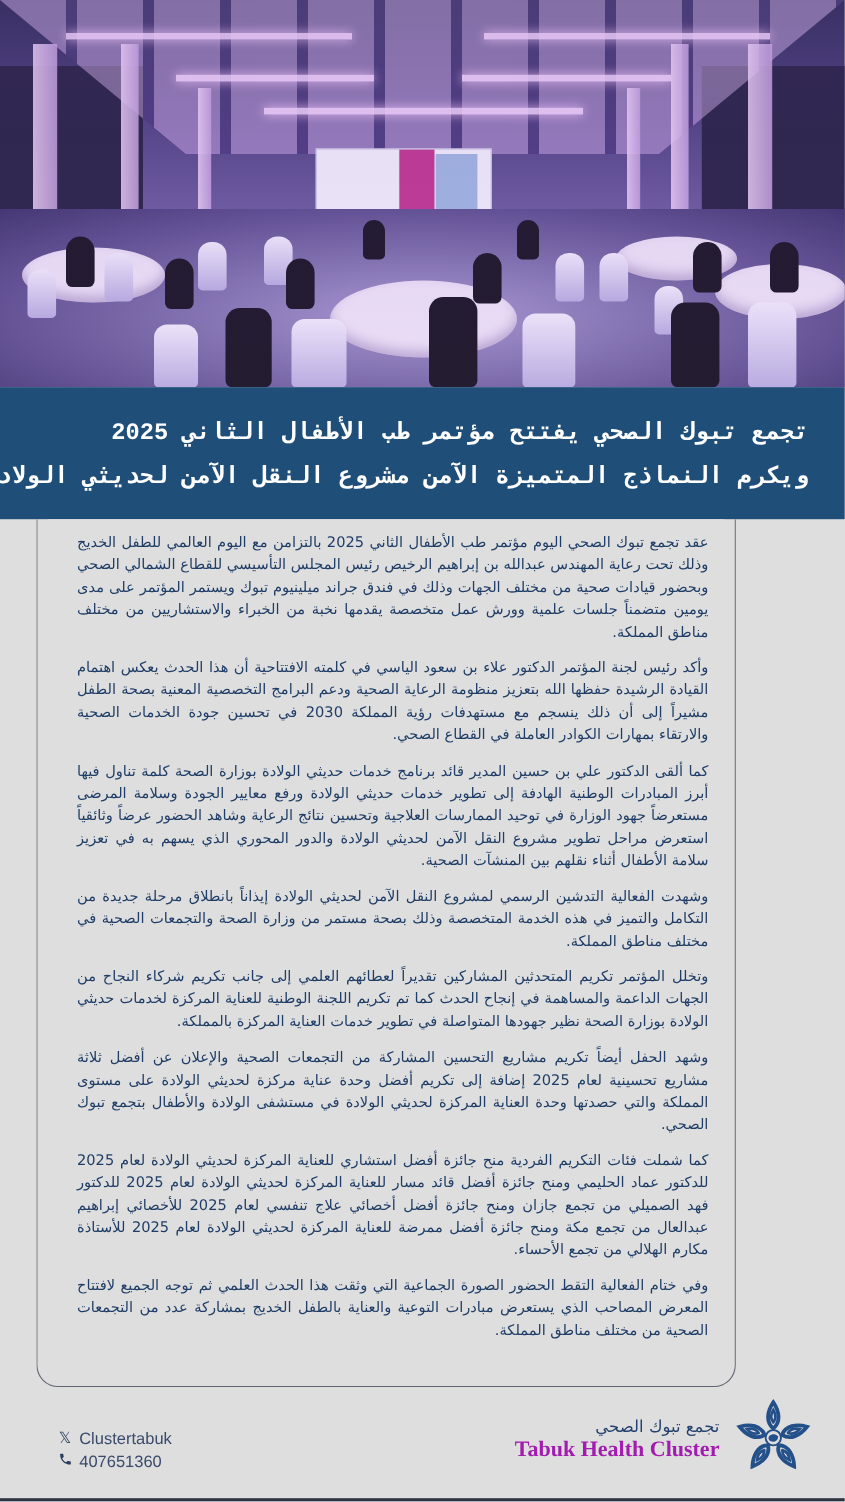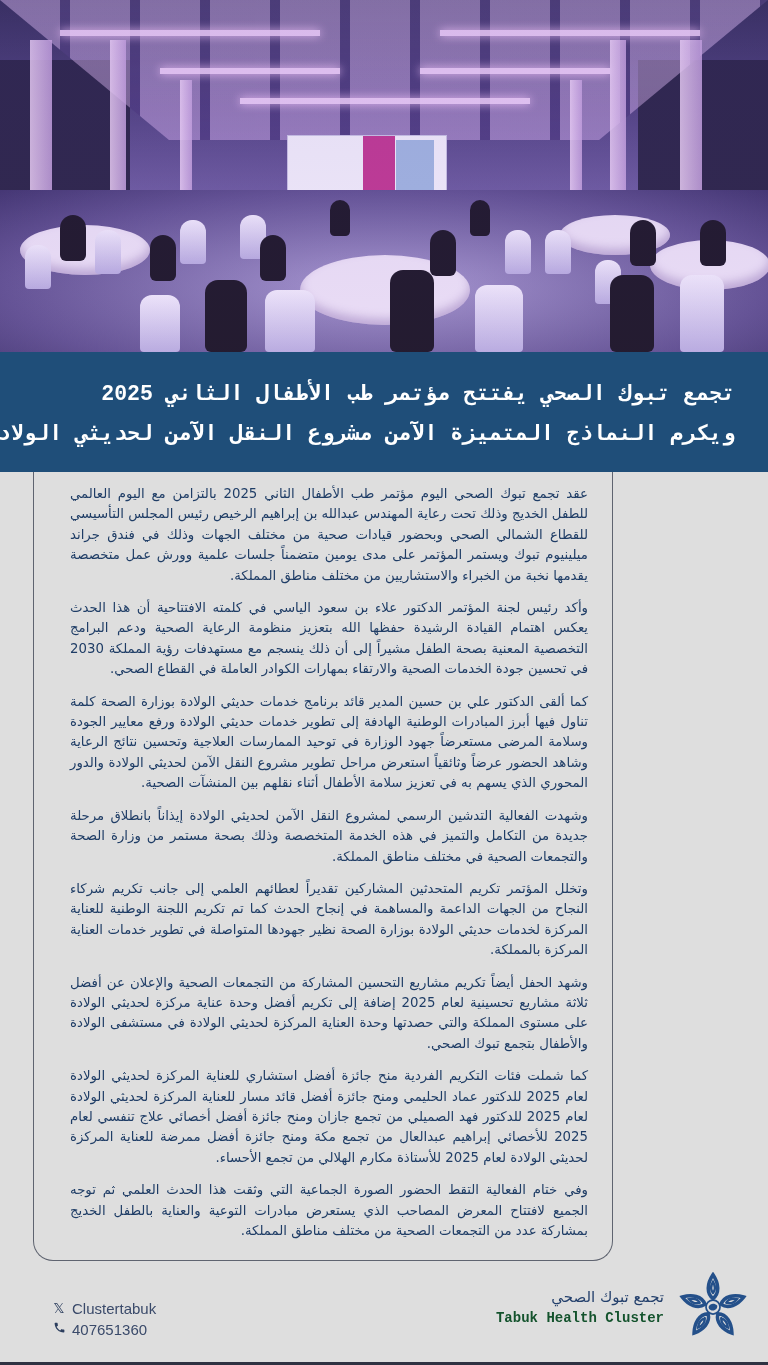--- a/index.html
+++ b/index.html
@@ -84,21 +84,21 @@
     .title-band .line {
       font-family: Liberation Mono, monospace;
       font-weight: bold;
       font-size: 21.5px;
       line-height: 40px;
       white-space: nowrap;
     }
 
     
     .card {
-      position: absolute; left: 33px; top: 472px; width: 580px; height: 789px;
+      position: absolute; left: 33px; top: 472px; width: 636px; height: 789px;
       border-left: 1.5px solid #5f6470;
       border-right: 1.5px solid #5f6470;
       border-bottom: 1.5px solid #5f6470;
       border-radius: 0 0 20px 20px;
       background: #dedede;
       direction: rtl;
       text-align: justify;
       padding: 12px 24px 10px 36px;
       color: #1f3d66;
     }
@@ -122,32 +122,32 @@
       font-family: "Liberation Sans", sans-serif;
       font-size: 15px;
       line-height: 21px;
     }
     .contact .row { display: flex; align-items: center; gap: 6px; }
     .contact .ico {
       width: 14px; text-align: center; font-size: 14px; color: #2c3e5e;
       font-family: "DejaVu Sans", sans-serif;
     }
     .brand {
-      position: absolute; right: 20px; top: 10px;
+      position: absolute; right: 30px; top: 10px;
       display: flex; align-items: center; gap: 14px;
     }
     .brand .names { text-align: left; color: #1f3d66; }
     .brand .ar {
       direction: rtl; text-align: right;
       font-family: "DejaVu Sans", sans-serif;
       font-size: 15px; line-height: 22px; color: #24406c;
     }
     .brand .en {
-      font-family: Liberation Mono, monospace;
-      font-weight: bold; font-size: 14px; line-height: 20px; color: #14532d;
+      font-family: Liberation Serif, serif;
+      font-weight: bold; font-size: 20px; line-height: 20px; color: #a21caf;
     }
     .brand .logo { width: 70px; height: 70px; }
     .bottom-strip {
       position: absolute; left: 0; top: 1362px; width: 768px; height: 3px;
       background: #2f3242;
     }
   </style>
 </head>
 <body>
 

